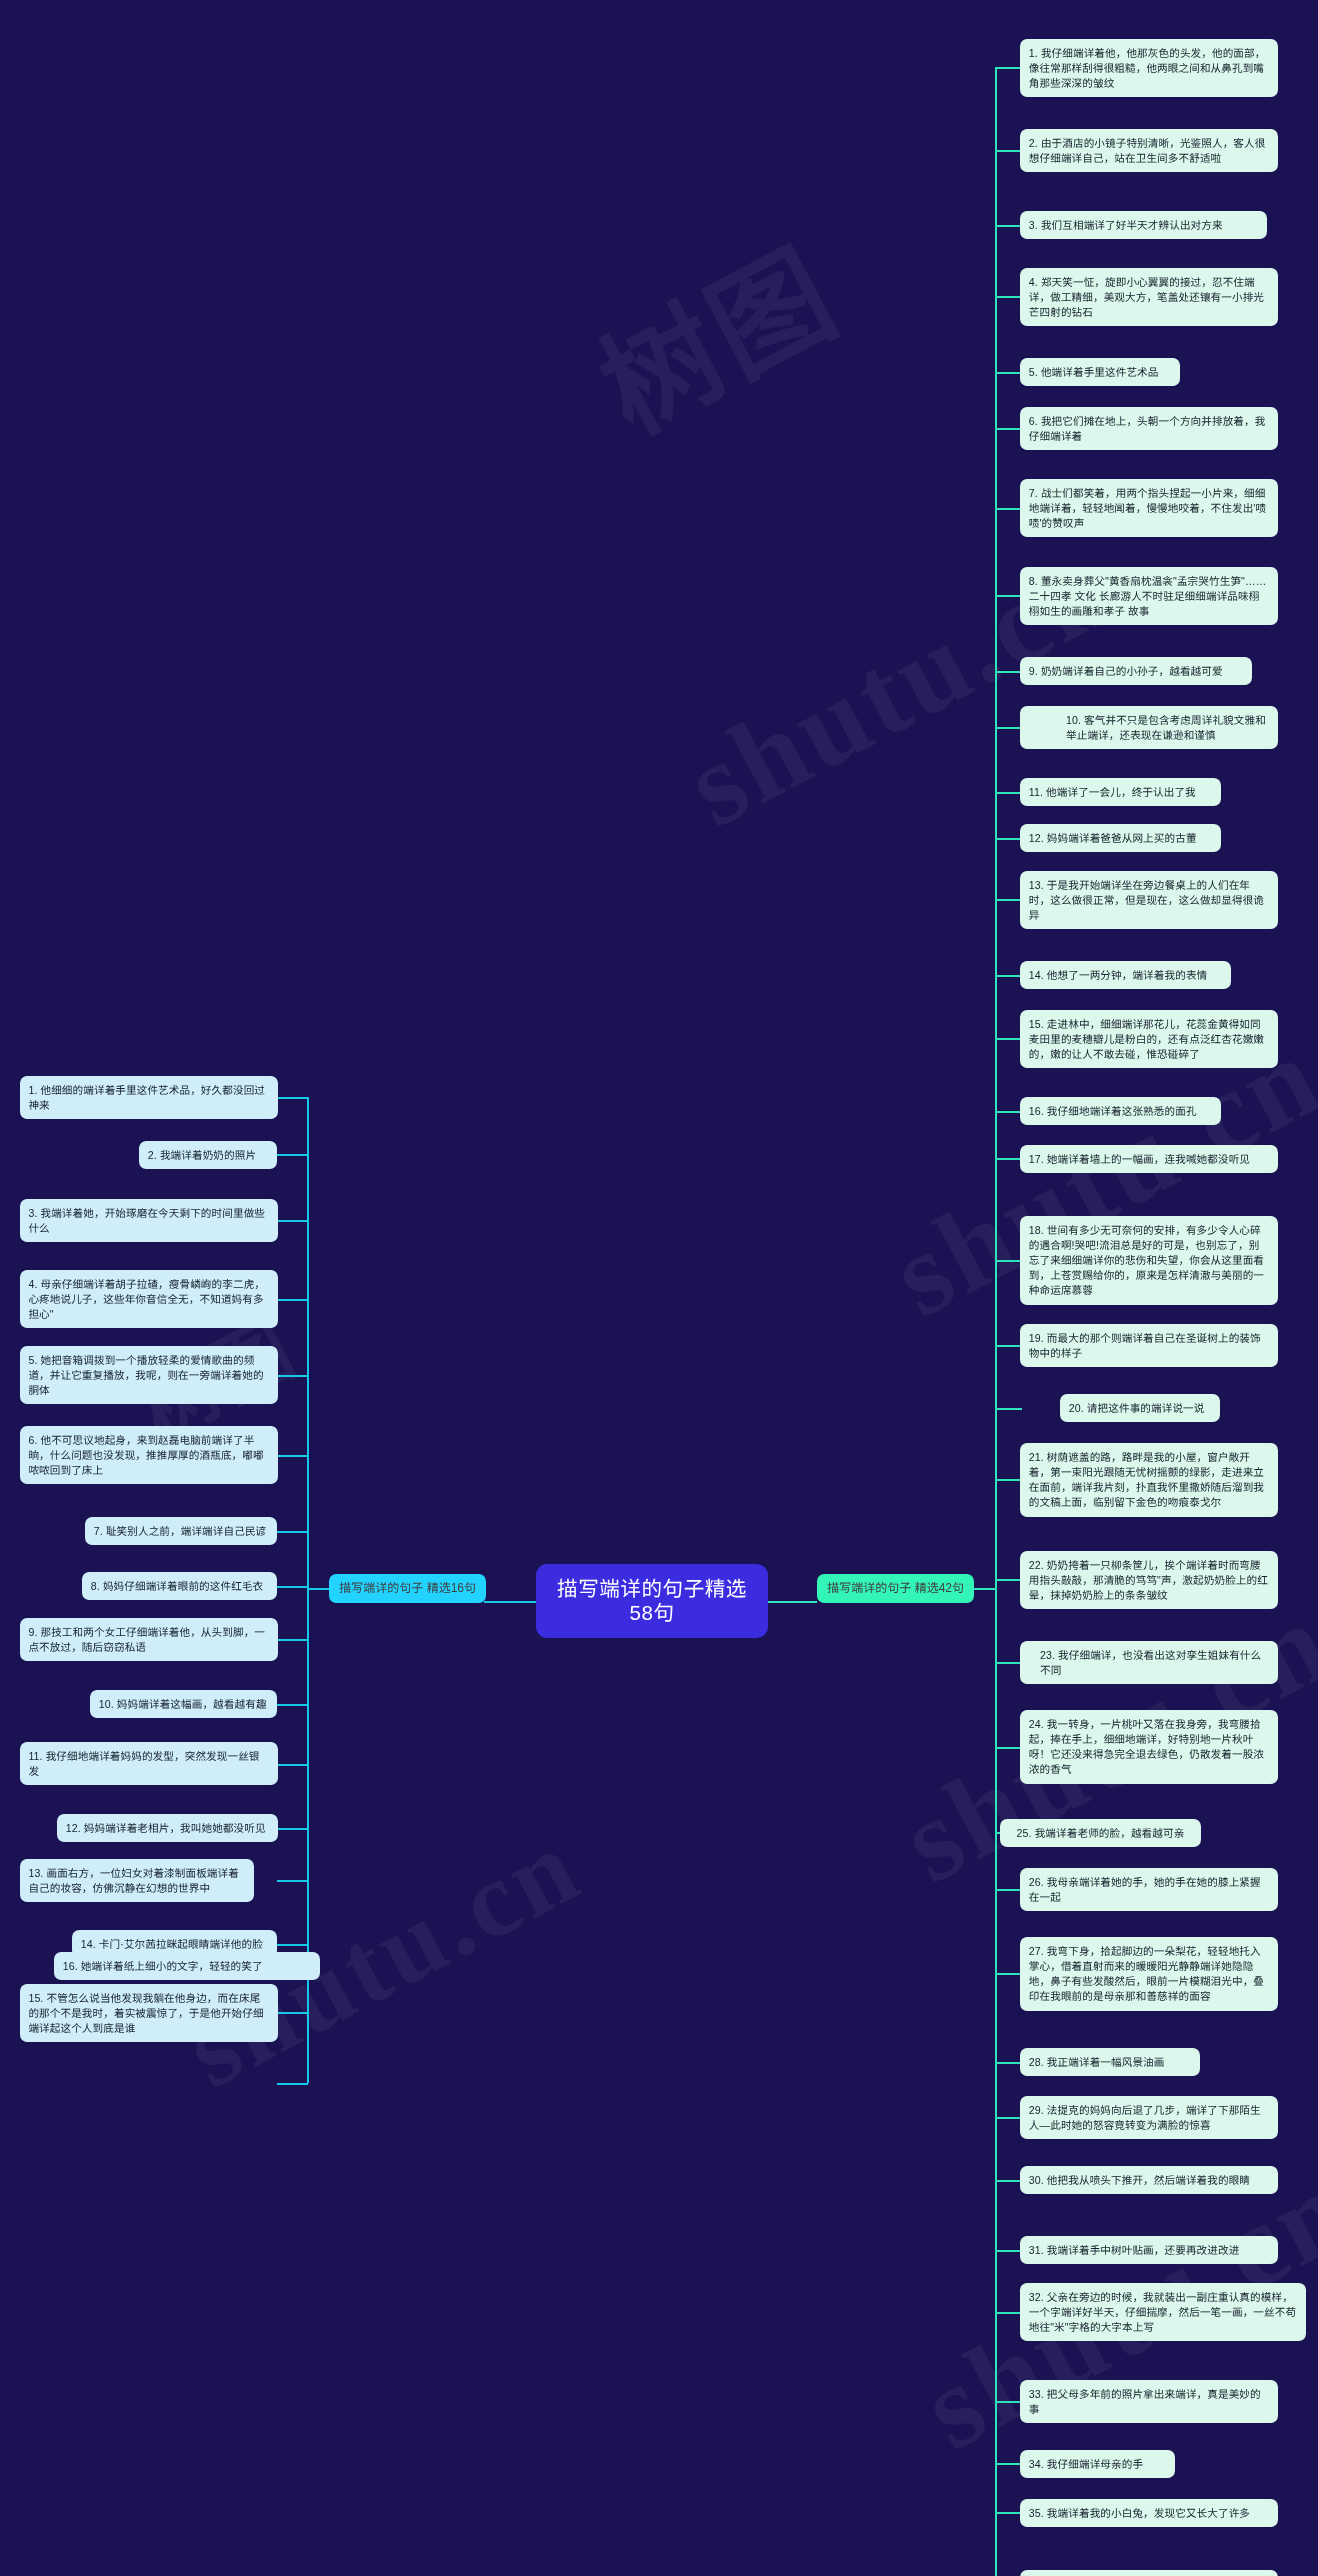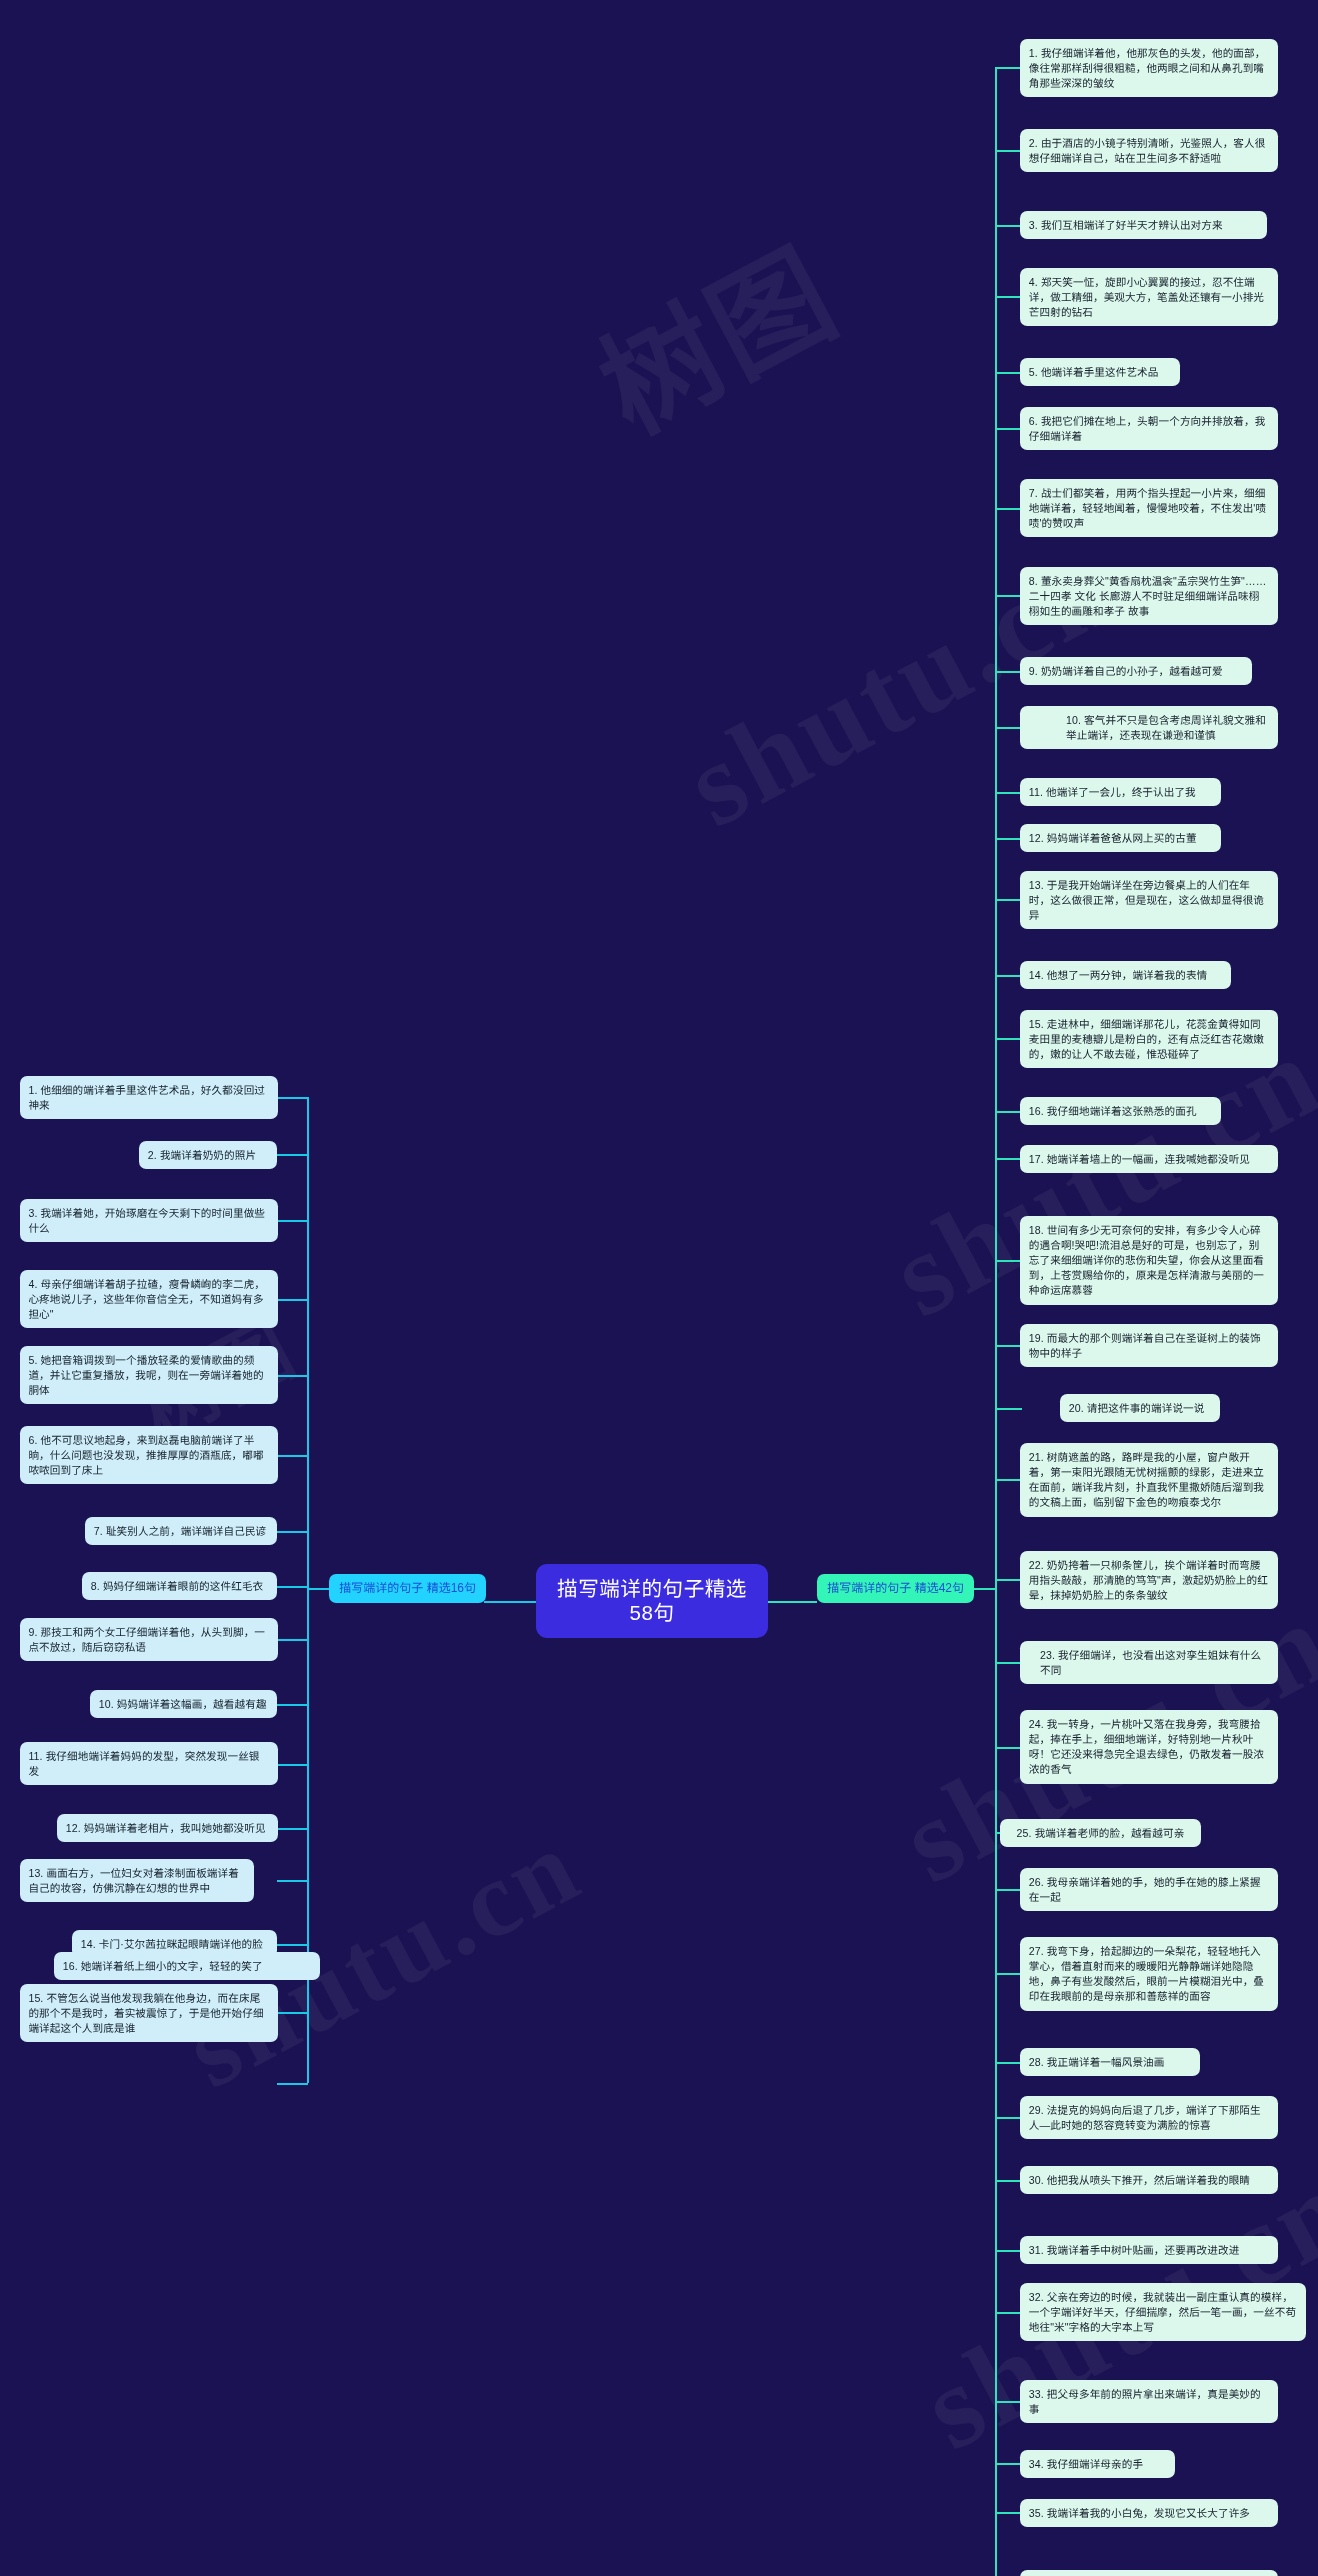--- a/index.html
+++ b/index.html
@@ -47,21 +47,21 @@
     letter-spacing: 0.5px;
   }
 
   
   .branch-node {
     position: absolute;
     padding: 7.2px 10.3px;
     border-radius: 7.2px;
     font-size: 12px;
     line-height: 1.2;
-    color: #1d4ed8;
+    color: #404040;
     white-space: nowrap;
   }
   .branch-left {
     left: 329px;
     top: 1574px;
     background: #22d3ff;
   }
   .branch-right {
     left: 817px;
     top: 1574px;

